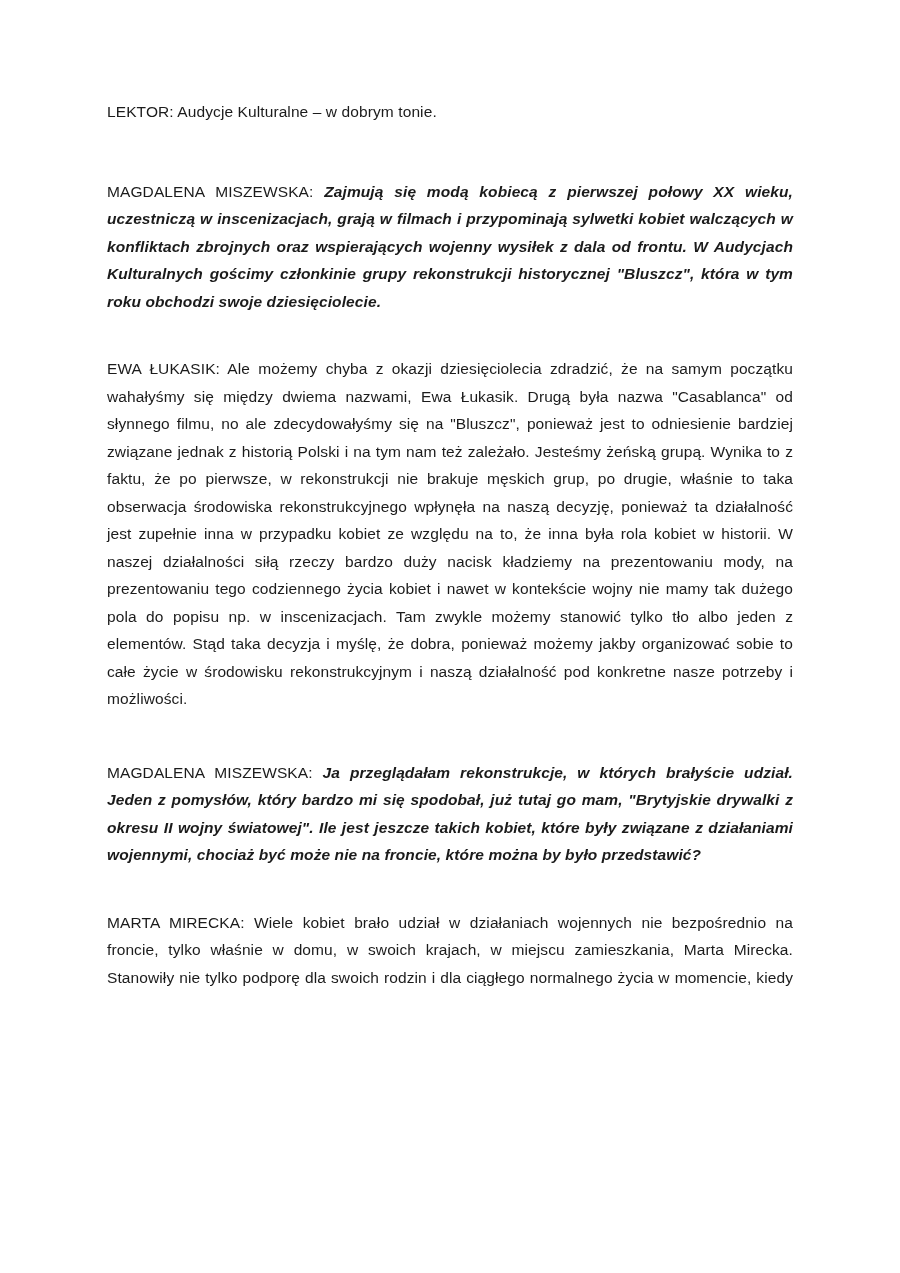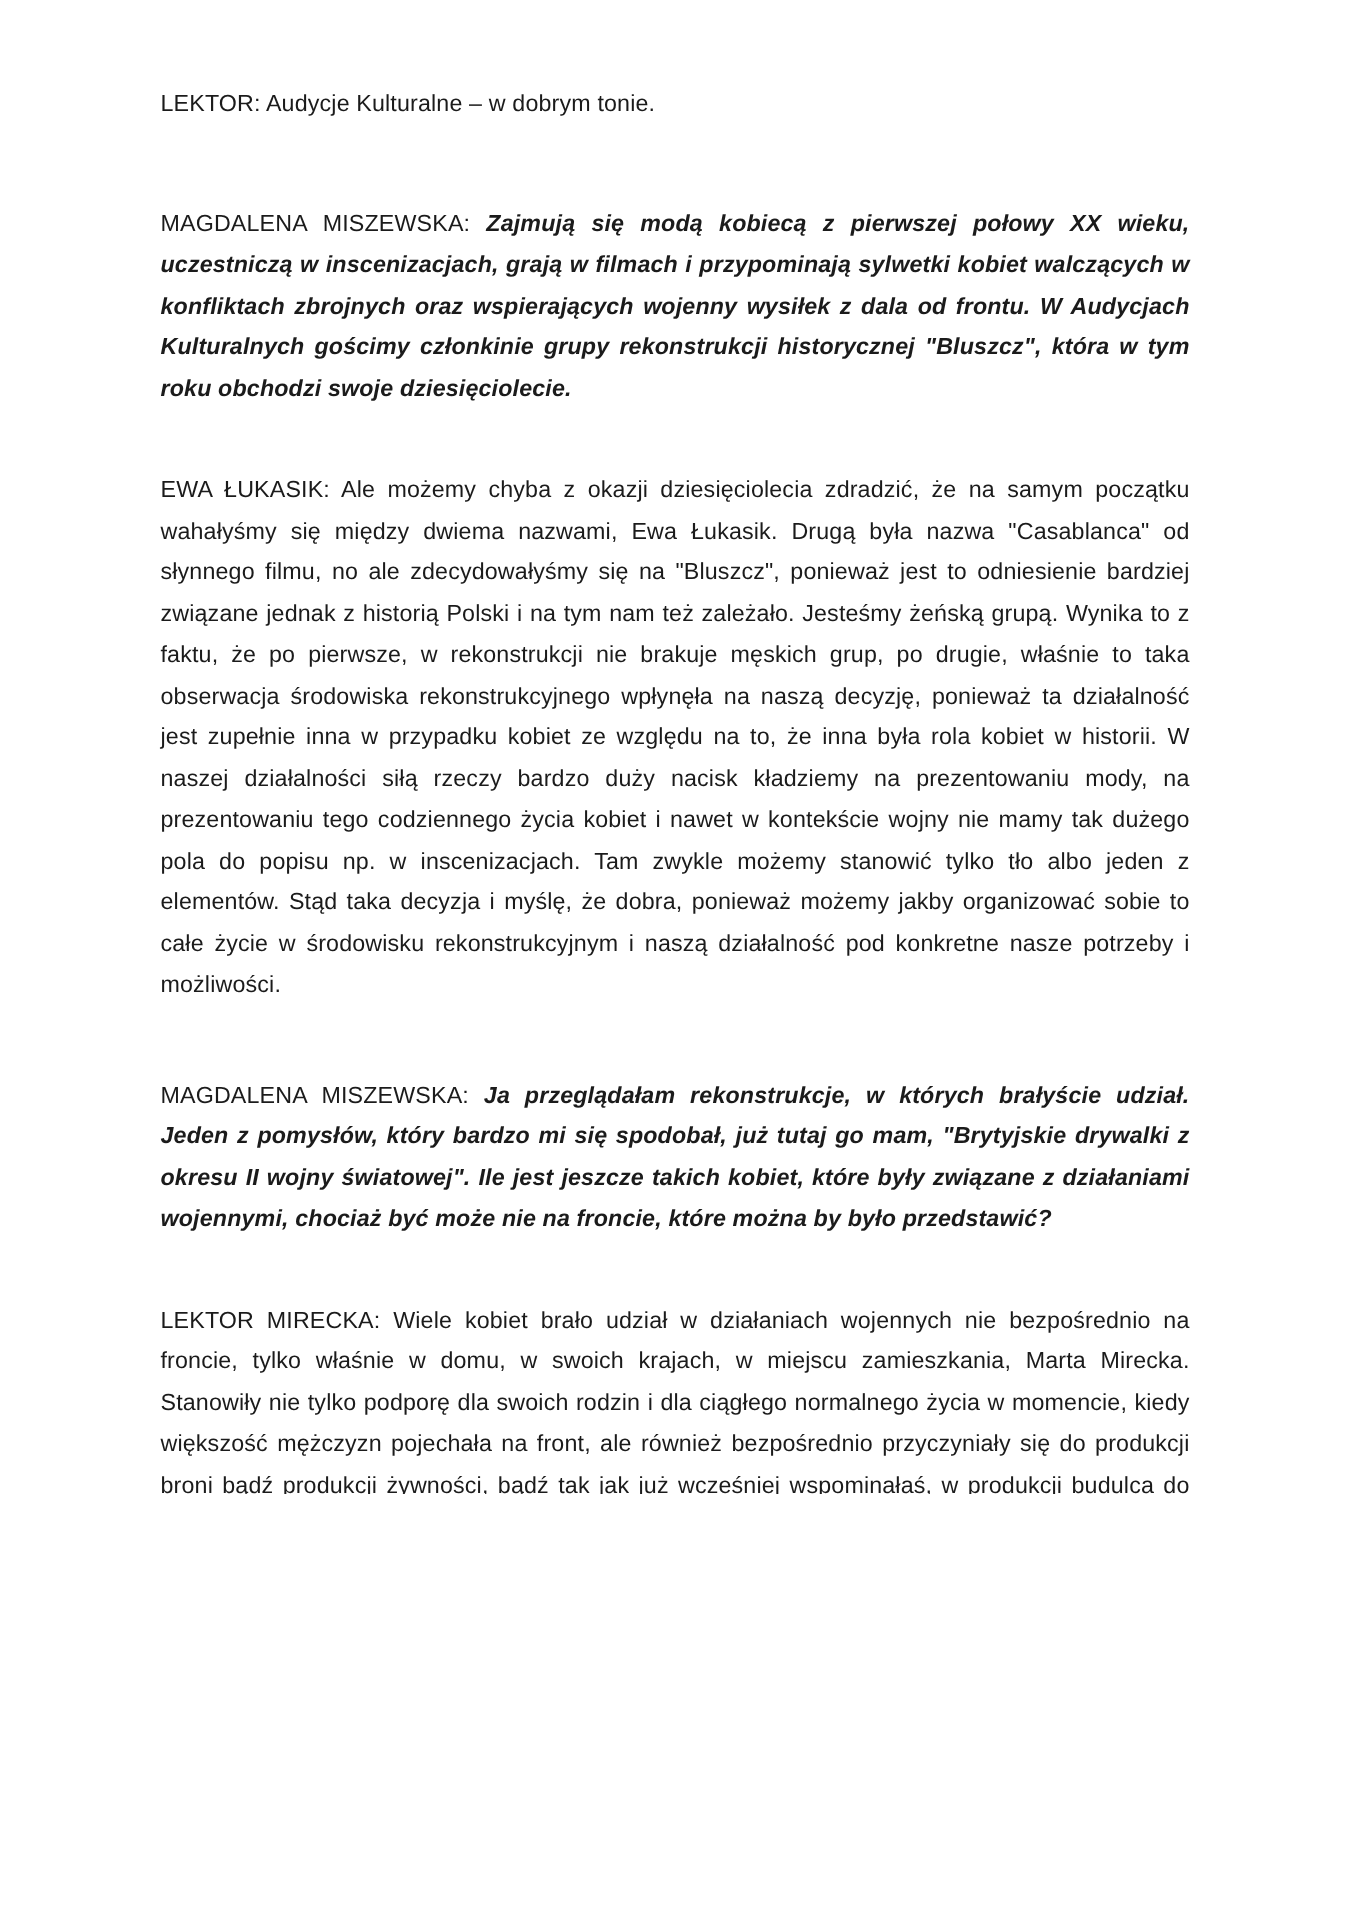--- a/index.html
+++ b/index.html
@@ -7,21 +7,21 @@
     padding: 0;
     background: #ffffff;
   }
   .page {
     position: relative;
     width: 900px;
     height: 996px;
     background: #ffffff;
     overflow: hidden;
     box-sizing: border-box;
-    padding: 56px 107px 0 107px;
+    padding: 98px 107px 0 107px;
     font-family: "Liberation Sans", "DejaVu Sans", sans-serif;
     color: #1b1b1b;
   }
   p.transcript-para {
     margin: 0 0 46px 0;
     font-size: 15.5px;
     line-height: 27.5px;
     text-align: justify;
     letter-spacing: 0.1px;
   }
@@ -51,17 +51,17 @@
     <span class="speaker">EWA ŁUKASIK: </span>
     <span class="speech">Ale możemy chyba z okazji dziesięciolecia zdradzić, że na samym początku wahałyśmy się między dwiema nazwami, Ewa Łukasik. Drugą była nazwa "Casablanca" od słynnego filmu, no ale zdecydowałyśmy się na "Bluszcz", ponieważ jest to odniesienie bardziej związane jednak z historią Polski i na tym nam też zależało. Jesteśmy żeńską grupą. Wynika to z faktu, że po pierwsze, w rekonstrukcji nie brakuje męskich grup, po drugie, właśnie to taka obserwacja środowiska rekonstrukcyjnego wpłynęła na naszą decyzję, ponieważ ta działalność jest zupełnie inna w przypadku kobiet ze względu na to, że inna była rola kobiet w historii. W naszej działalności siłą rzeczy bardzo duży nacisk kładziemy na prezentowaniu mody, na prezentowaniu tego codziennego życia kobiet i nawet w kontekście wojny nie mamy tak dużego pola do popisu np. w inscenizacjach. Tam zwykle możemy stanowić tylko tło albo jeden z elementów. Stąd taka decyzja i myślę, że dobra, ponieważ możemy jakby organizować sobie to całe życie w środowisku rekonstrukcyjnym i naszą działalność pod konkretne nasze potrzeby i możliwości.</span>
   </p>
 
   <p class="transcript-para gap-md">
     <span class="speaker">MAGDALENA MISZEWSKA: </span>
     <span class="speech bold">Ja przeglądałam rekonstrukcje, w których brałyście udział. Jeden z pomysłów, który bardzo mi się spodobał, już tutaj go mam, "Brytyjskie drywalki z okresu II wojny światowej". Ile jest jeszcze takich kobiet, które były związane z działaniami wojennymi, chociaż być może nie na froncie, które można by było przedstawić?</span>
   </p>
 
   <p class="transcript-para">
-    <span class="speaker">LEKTOR MIRECKA: </span>
+    <span class="speaker">MARTA MIRECKA: </span>
     <span class="speech">Wiele kobiet brało udział w działaniach wojennych nie bezpośrednio na froncie, tylko właśnie w domu, w swoich krajach, w miejscu zamieszkania, Marta Mirecka. Stanowiły nie tylko podporę dla swoich rodzin i dla ciągłego normalnego życia w momencie, kiedy większość mężczyzn pojechała na front, ale również bezpośrednio przyczyniały się do produkcji broni bądź produkcji żywności, bądź tak jak już wcześniej wspominałaś, w produkcji budulca do samolotów czy innych elementów wojskowych. I np. w Anglii wśród kobiet, które były w służbach pomocniczych, była sekcja drywalek, nie było to wiele kobiet, ponieważ one chyba stanowiły ok. 2% wszystkich kobiet, które brały udział w tych służbach pomocniczych, jednak stanowiły dosyć barwny element. Same były organizatorem swojej pracy. Pracowały jakby naukowo, poznawały się na sposobie wyboru drzew, na sposobie liczenia tego drewna itd., itd., ale również fizycznie, czyli ciężka fizyczna praca przy ścinaniu, przy ładowaniu i przy transporcie. Działo się tak nie tylko w Anglii, a w Anglii to w ogóle się działo od I wojny światowej, również w Kanadzie były takie organizacje, w Australii, w wielu innych krajach alianckich, gdzie kobiety były postawione przed faktem, że musiały przejąć rolę męskie.</span>
   </p>
 
 </div>
 
 </body></html>

